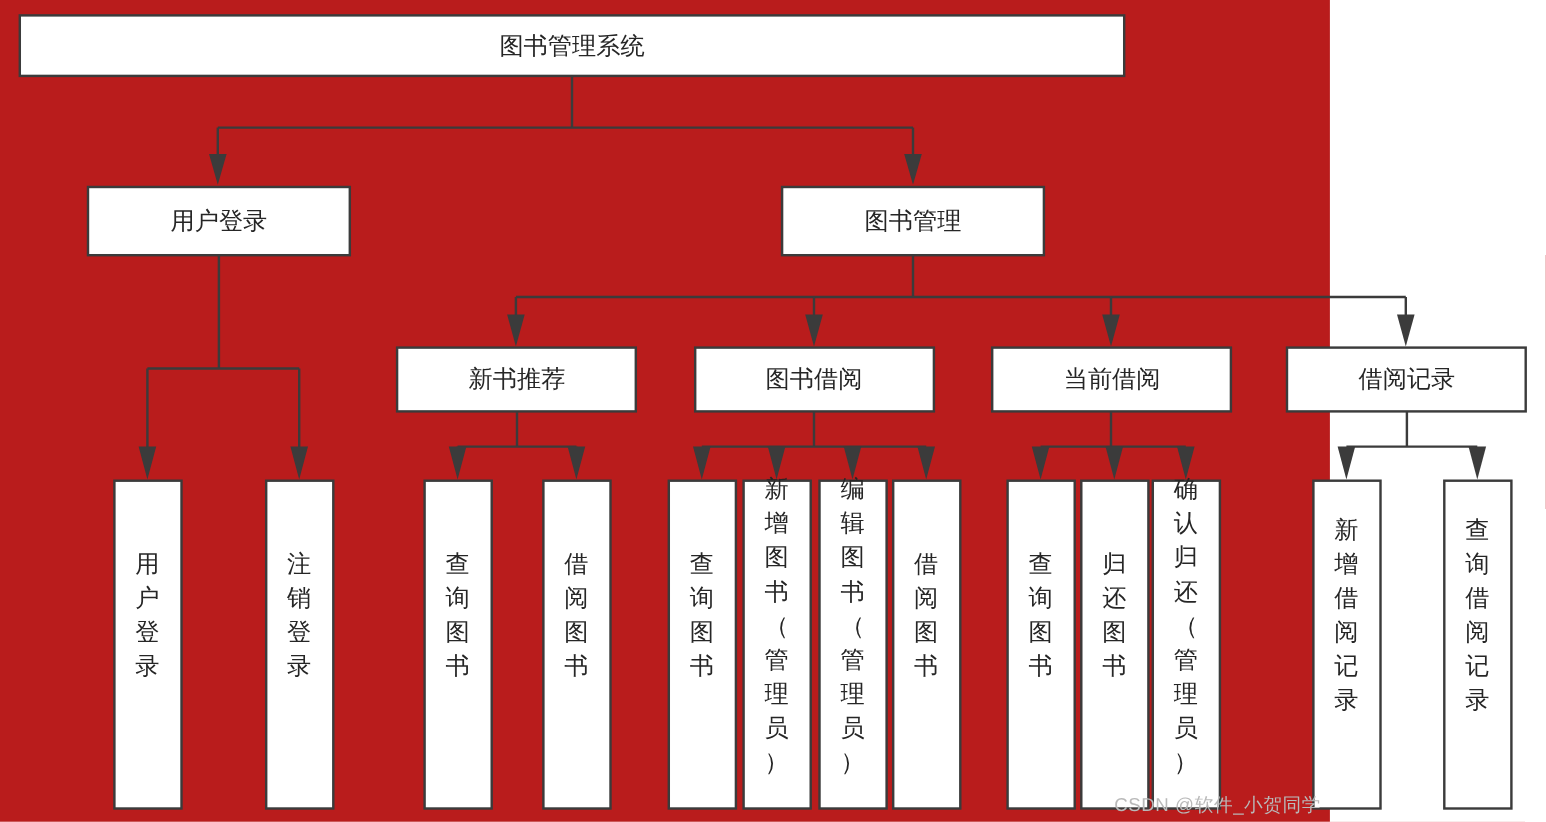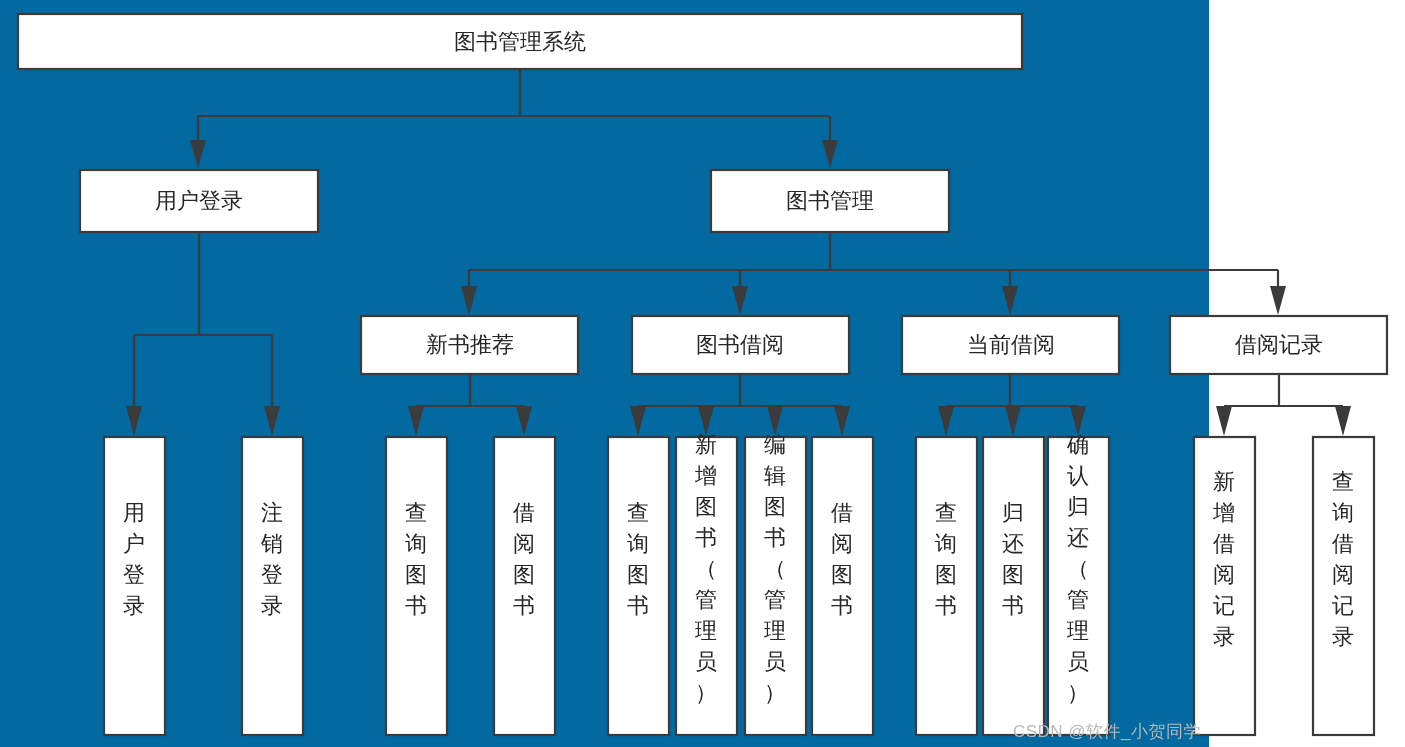--- a/index.html
+++ b/index.html
@@ -10,21 +10,21 @@
   body {
     width: 1405px;
     height: 747px;
     font-family: "Liberation Sans", "DejaVu Sans", sans-serif;
     overflow: hidden;
   }
   #diagram-root {
     position: relative;
     width: 1209px;
     height: 747px;
-    background: #0369a1;
+    background: #b91c1c;
     text-decoration: underline;
   }
   svg.flowchart {
     position: absolute;
     top: 0;
     left: 0;
     width: 1405px;
     height: 747px;
     display: block;
   }

